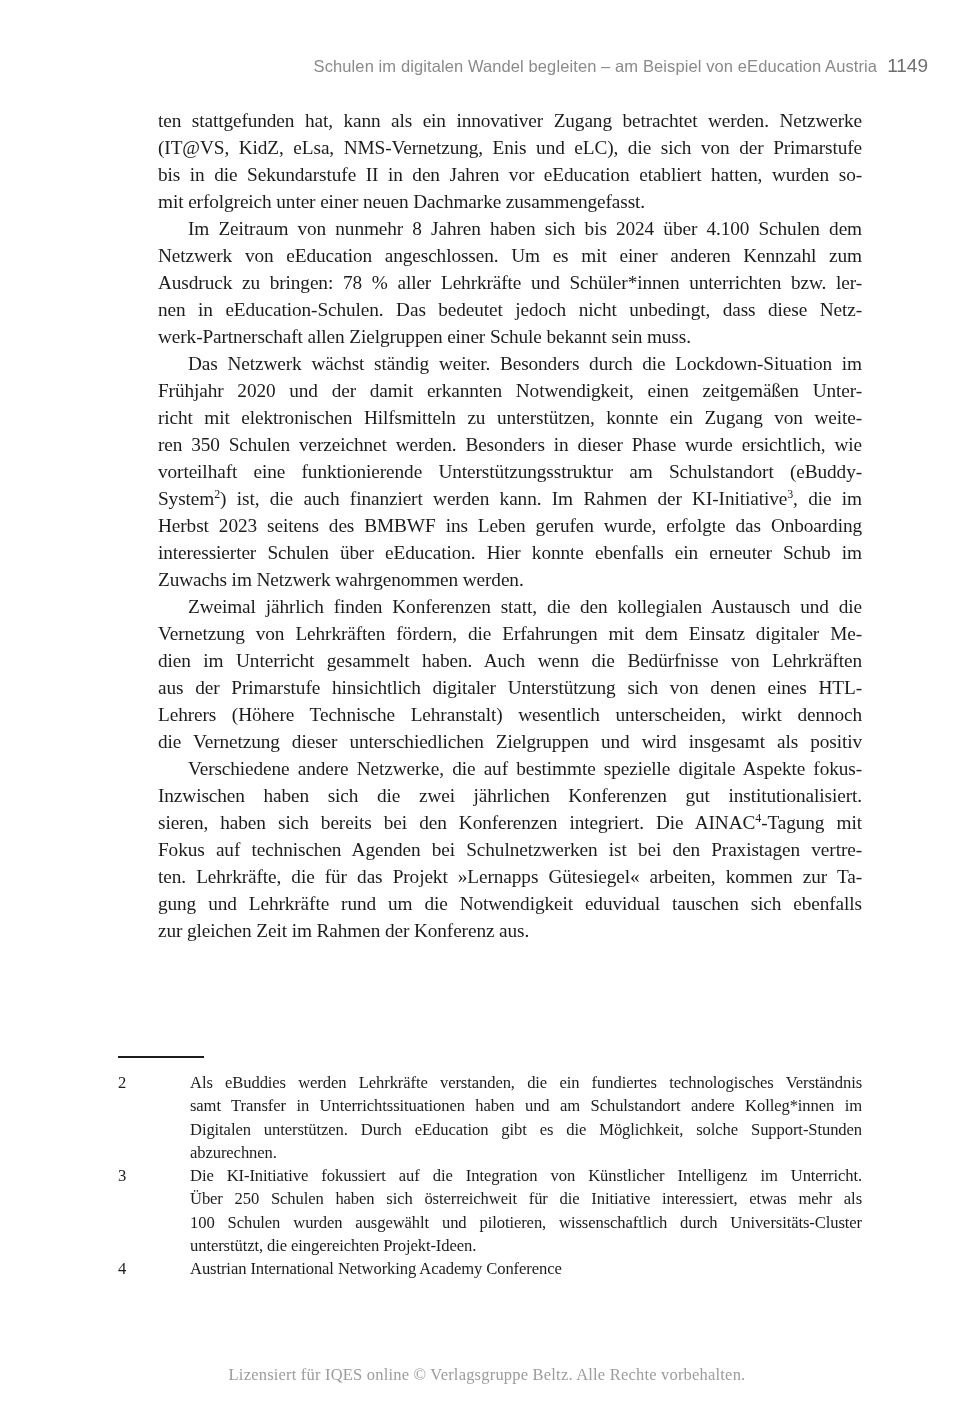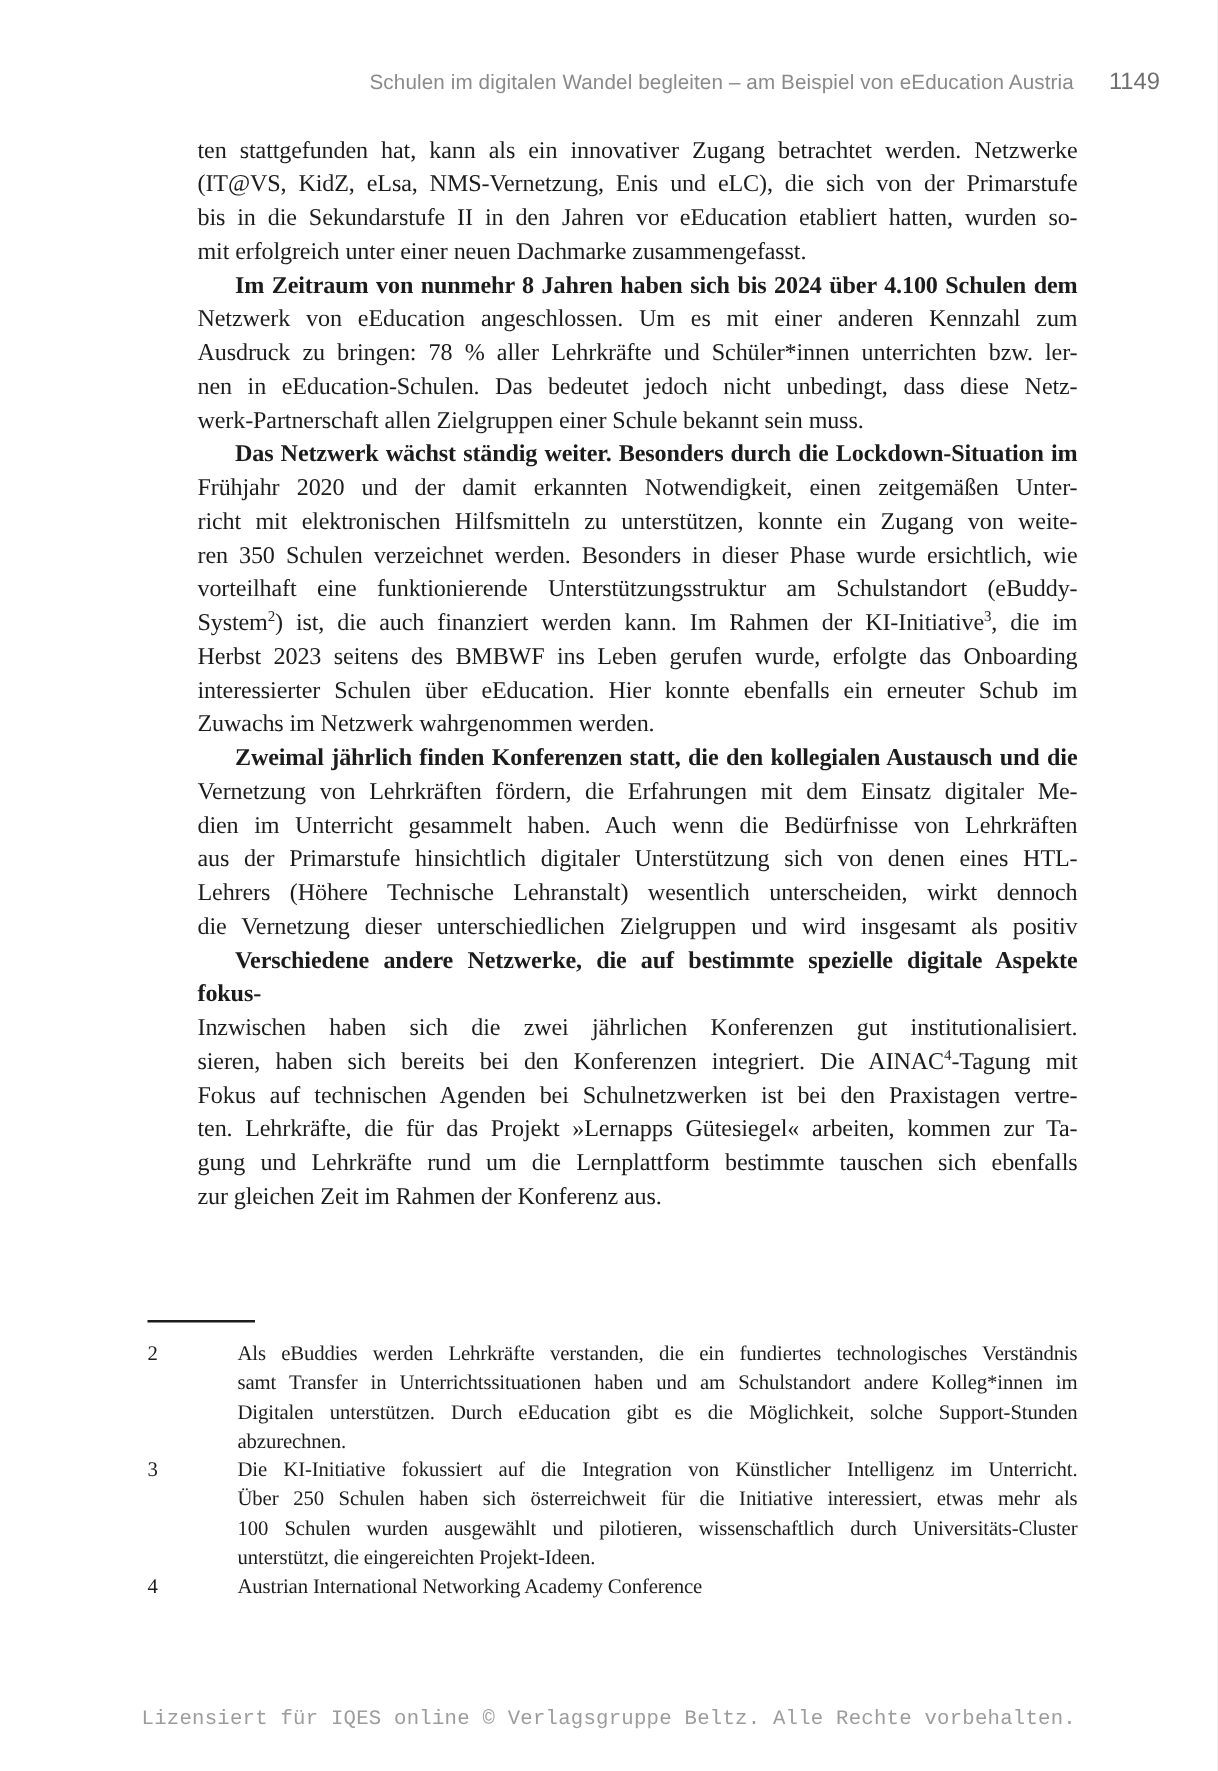--- a/index.html
+++ b/index.html
@@ -15,21 +15,21 @@
   }
   
   .header {
     position: absolute;
     left: 118px;
     top: 55px;
     width: 810px;
     display: flex;
     justify-content: flex-end;
     align-items: baseline;
-    gap: 28px;
+    gap: 10px;
     font-family: "Liberation Sans", "DejaVu Sans", sans-serif;
   }
   .running-title {
     font-size: 16.5px;
     color: #8a8a8a;
     letter-spacing: 0.1px;
     white-space: nowrap;
   }
   .page-number {
     font-size: 19px;
@@ -45,21 +45,21 @@
     font-size: 19.3px;
     line-height: 27px;
     letter-spacing: -0.1px;
   }
   .tline {
     text-align: justify;
     text-align-last: justify;
     margin-left: 40px;
   }
   .tline.last { text-align-last: left; }
-  .para.indent .tline:first-child { text-indent: 30px; font-weight: bold; }
+  .para.indent .tline:first-child { text-indent: 30px; }
   sup {
     font-size: 0.62em;
     line-height: 0;
     vertical-align: baseline;
     position: relative;
     top: -0.55em;
   }
   
   .fn-divider {
     position: absolute;
@@ -79,21 +79,21 @@
   }
   .footnote { position: relative; padding-left: 32px; }
   .fn-num { position: absolute; left: 0; top: 0; }
   
   .footer {
     position: absolute;
     left: 0;
     top: 1365px;
     width: 974px;
     text-align: center;
-    font-family: Liberation Mono, monospace;
+    font-family: Liberation Serif, serif;
     font-size: 16.5px;
     color: #9c9c9c;
     letter-spacing: 0.2px;
   }
 </style>
 </head>
 <body>
 
 <div class="page">
 
@@ -134,21 +134,21 @@
         <div class="tline"><span>aus der Primarstufe hinsichtlich digitaler Unterstützung sich von denen eines HTL-</span></div>
         <div class="tline"><span>Lehrers (Höhere Technische Lehranstalt) wesentlich unterscheiden, wirkt dennoch</span></div>
         <div class="tline"><span>die Vernetzung dieser unterschiedlichen Zielgruppen und wird insgesamt als positiv</span></div>
       </div>
       <div class="para indent">
         <div class="tline"><span>Verschiedene andere Netzwerke, die auf bestimmte spezielle digitale Aspekte fokus-</span></div>
         <div class="tline"><span>Inzwischen haben sich die zwei jährlichen Konferenzen gut institutionalisiert.</span></div>
         <div class="tline"><span>sieren, haben sich bereits bei den Konferenzen integriert. Die AINAC</span><sup>4</sup><span>-Tagung mit</span></div>
         <div class="tline"><span>Fokus auf technischen Agenden bei Schulnetzwerken ist bei den Praxistagen vertre-</span></div>
         <div class="tline"><span>ten. Lehrkräfte, die für das Projekt »Lernapps Gütesiegel« arbeiten, kommen zur Ta-</span></div>
-        <div class="tline"><span>gung und Lehrkräfte rund um die Lernplattform bestimmte tauschen sich ebenfalls</span></div>
+        <div class="tline"><span>gung und Lehrkräfte rund um die Notwendigkeit eduvidual tauschen sich ebenfalls</span></div>
         <div class="tline last"><span>zur gleichen Zeit im Rahmen der Konferenz aus.</span></div>
       </div>
     </div>
 
   <div class="fn-divider"></div>
 
   <div class="footnotes">
       <div class="footnote">
         <span class="fn-num">2</span>
         <div class="tline">Als eBuddies werden Lehrkräfte verstanden, die ein fundiertes technologisches Verständnis</div>

